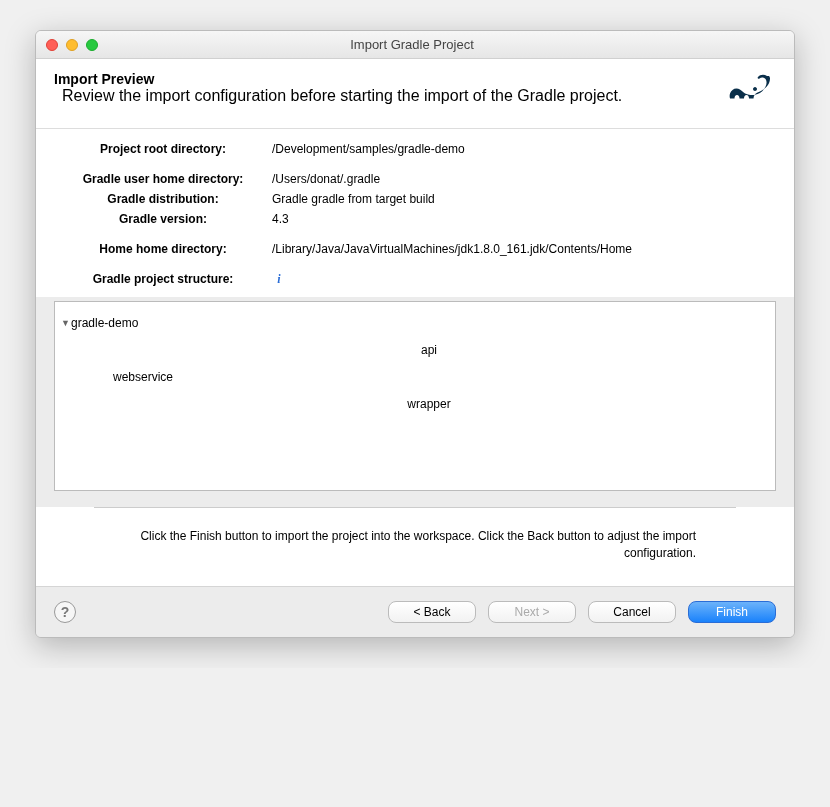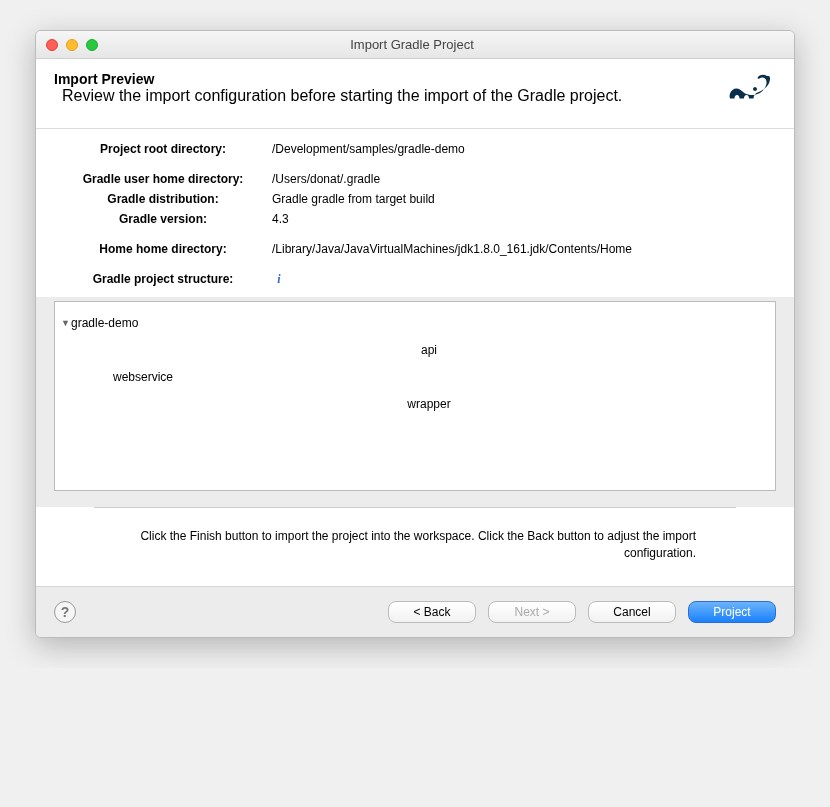--- a/index.html
+++ b/index.html
@@ -183,15 +183,15 @@
     <hr class="hr">
     <div class="instruction">Click the Finish button to import the project into the workspace. Click the Back button to adjust the import configuration.</div>
   </div>
 
   <div class="button-bar">
     <div class="help-icon">?</div>
     <div class="spacer"></div>
     <button class="btn">&lt; Back</button>
     <button class="btn" disabled="">Next &gt;</button>
     <button class="btn">Cancel</button>
-    <button class="btn primary">Project</button>
+    <button class="btn primary">Finish</button>
   </div>
 </div>
 
 </body></html>

